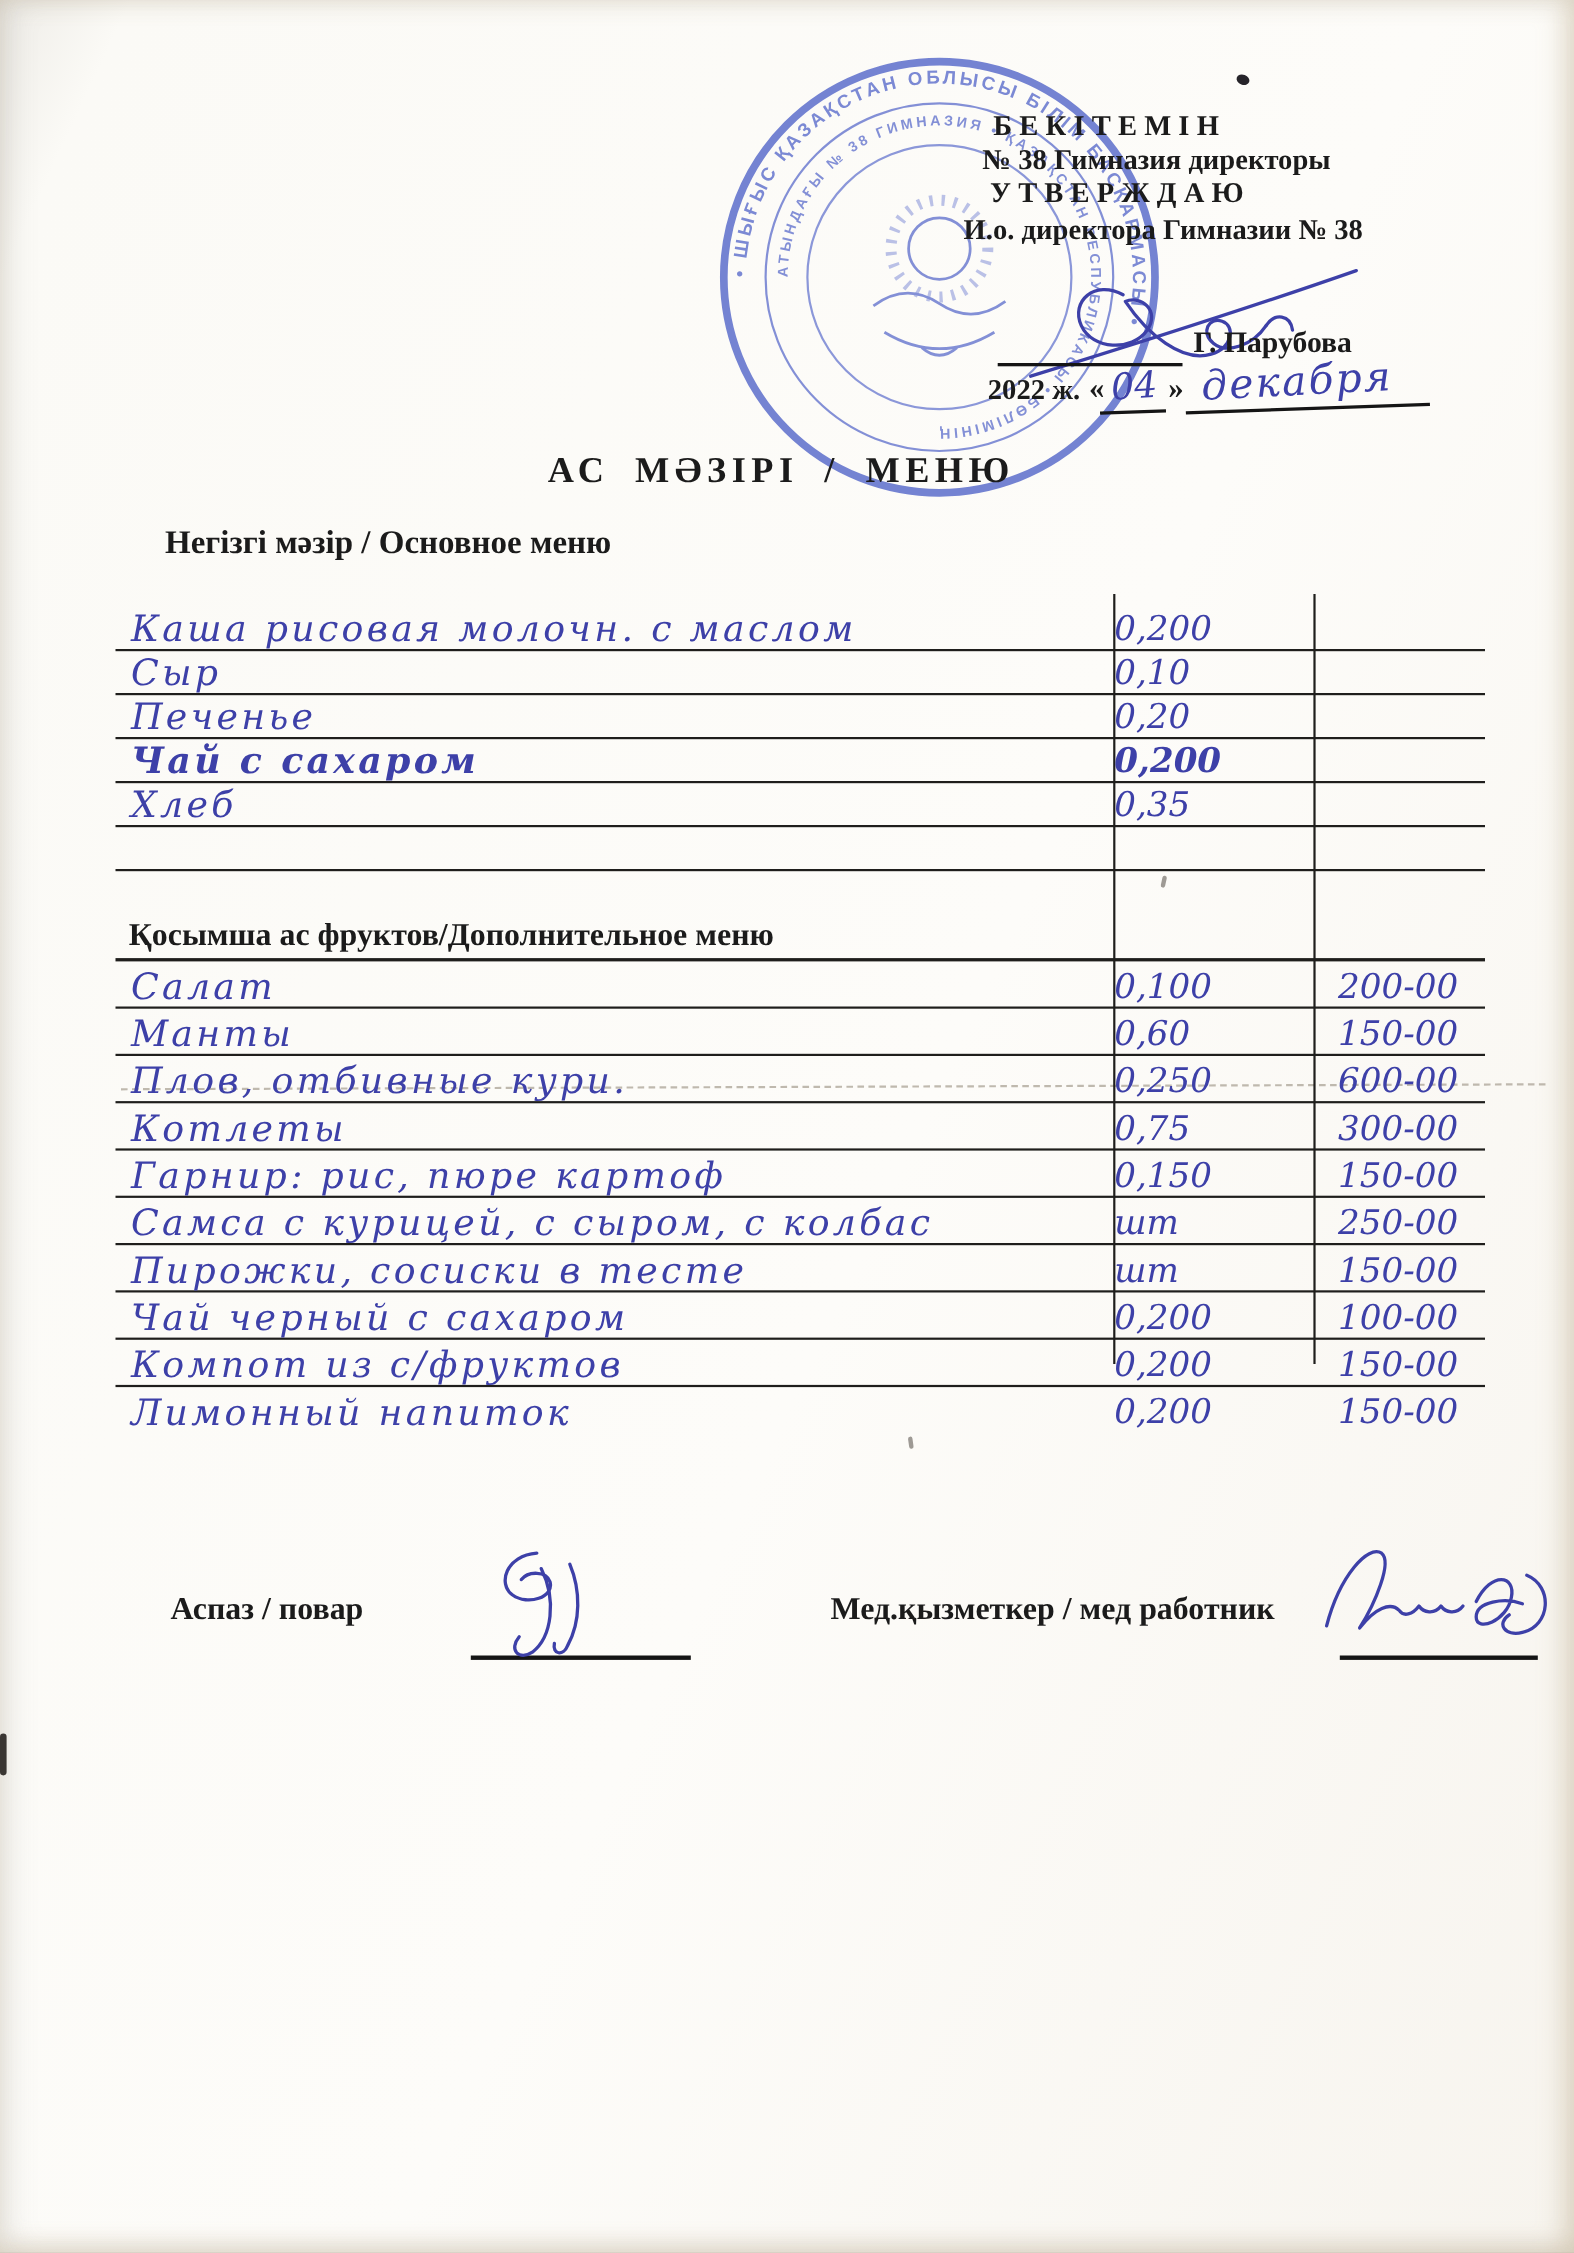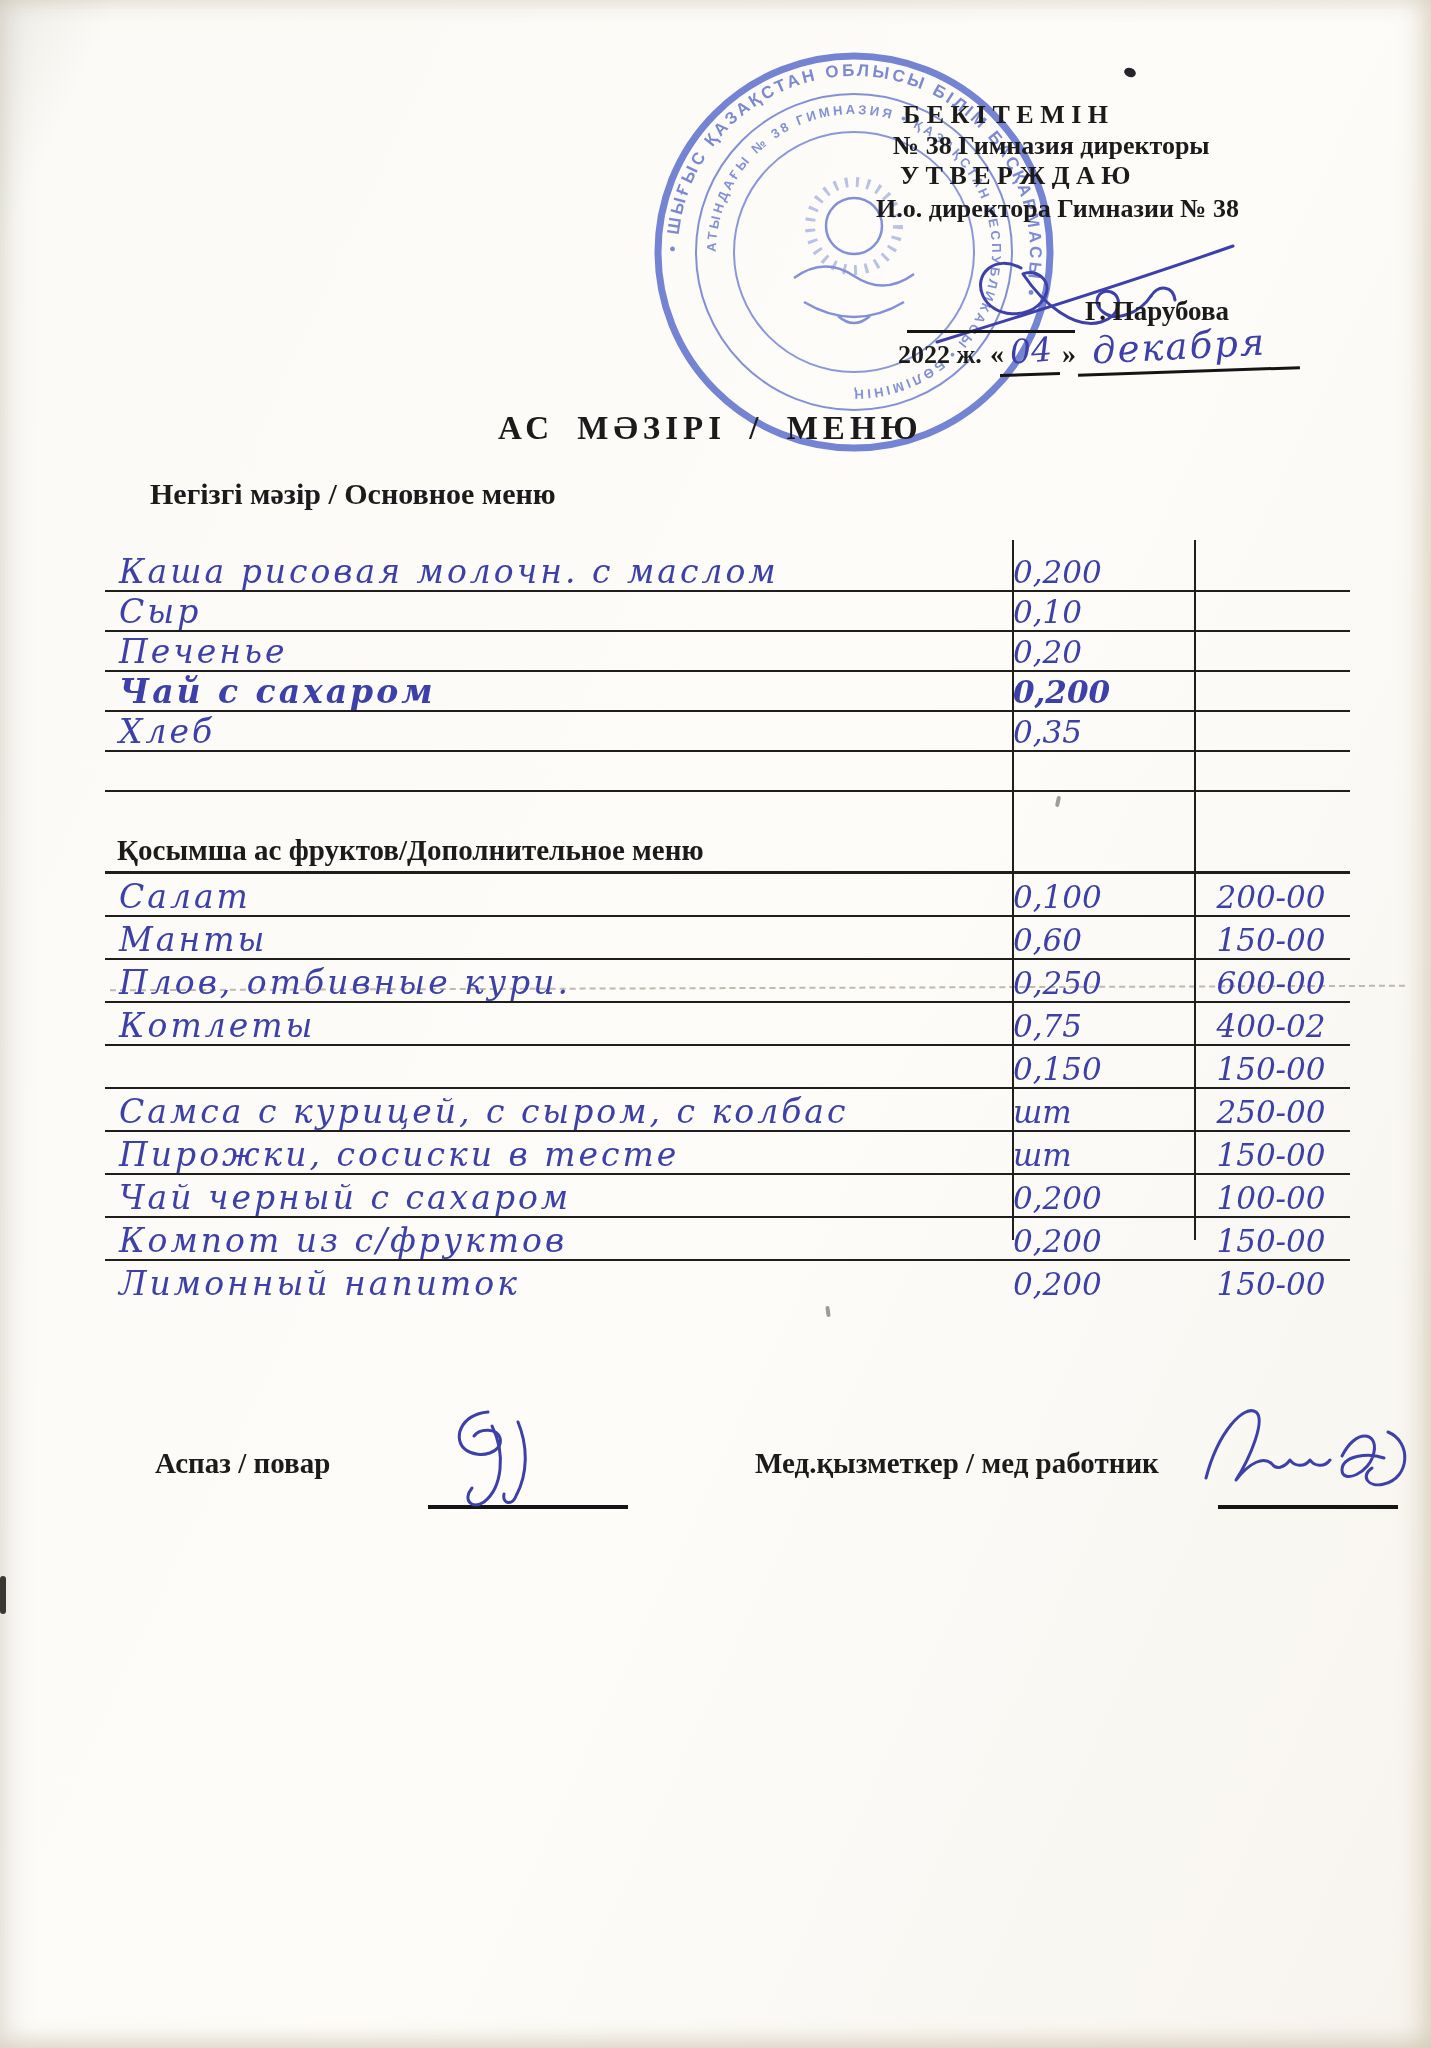--- a/index.html
+++ b/index.html
@@ -145,23 +145,24 @@
           <span class="cell-price hw">150-00</span>
         </div>
         <div class="trow" style="height: 41px;">
           <span class="cell-item hw">Плов, отбивные кури.</span>
           <span class="cell-portion hw">0,250</span>
           <span class="cell-price hw">600-00</span>
         </div>
         <div class="trow" style="height: 41px;">
           <span class="cell-item hw">Котлеты</span>
           <span class="cell-portion hw">0,75</span>
-          <span class="cell-price hw">400-02</span>
-        </div>
-        <div class="trow" style="height: 41px;">
+          <span class="cell-price hw">300-00</span>
+        </div>
+        <div class="trow" style="height: 41px;">
+          <span class="cell-item hw">Гарнир: рис, пюре картоф</span>
           <span class="cell-portion hw">0,150</span>
           <span class="cell-price hw">150-00</span>
         </div>
         <div class="trow" style="height: 41px;">
           <span class="cell-item hw">Самса с курицей, с сыром, с колбас</span>
           <span class="cell-portion hw">шт</span>
           <span class="cell-price hw">250-00</span>
         </div>
         <div class="trow" style="height: 41px;">
           <span class="cell-item hw">Пирожки, сосиски в тесте</span>

